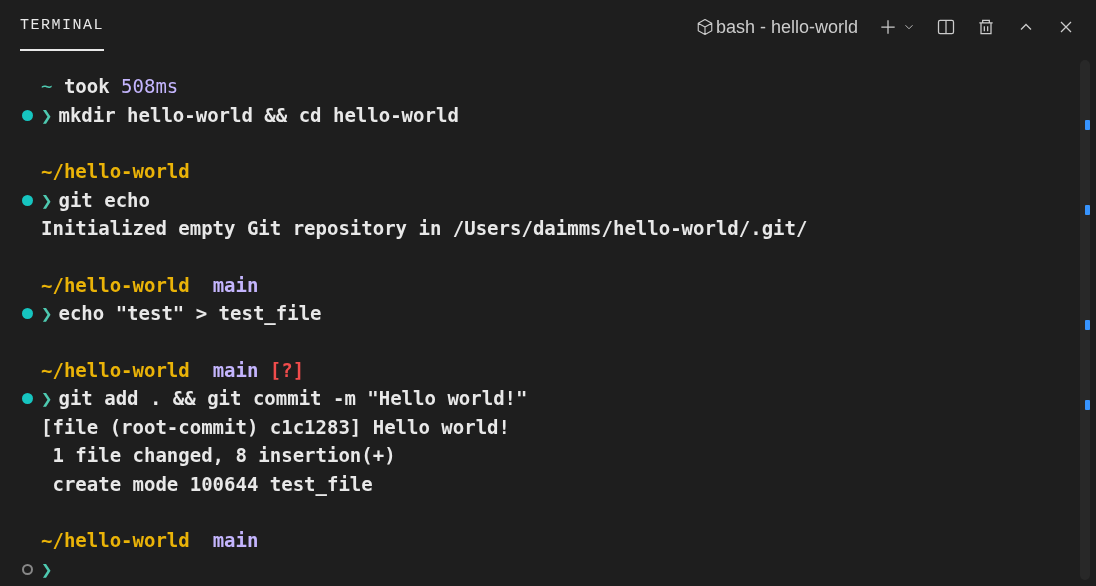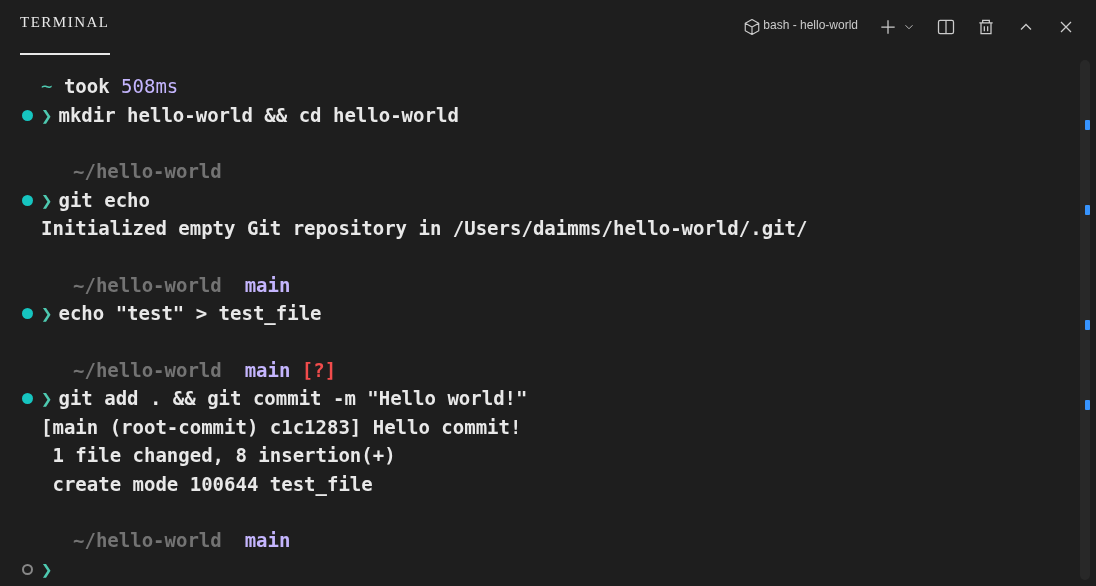--- a/index.html
+++ b/index.html
@@ -19,38 +19,39 @@
     }
     .header {
       display: flex;
       justify-content: space-between;
       align-items: center;
       height: 54px;
       padding: 0 20px;
     }
     .tab {
       color: #e8e8e8;
-      font-family: Liberation Serif, serif;
+      font-family: Liberation Mono, monospace;
       font-size: 15px;
       letter-spacing: 1.5px;
-      padding-bottom: 22px;
+      padding-bottom: 15px;
       border-bottom: 2px solid #e8e8e8;
       margin-top: 14px;
     }
     .header-right {
       display: flex;
       align-items: center;
       gap: 20px;
     }
     .shell-info {
       display: flex;
+      align-items: center;
       gap: 2px;
       color: #cccccc;
       font-family: -apple-system, BlinkMacSystemFont, 'Segoe UI', sans-serif;
-      font-size: 12px;
+      font-size: 18px;
     }
     .icon {
       display: inline-flex;
       align-items: center;
       justify-content: center;
       color: #cccccc;
       cursor: pointer;
     }
     .icon svg {
       width: 20px;
@@ -98,21 +99,21 @@
       background: transparent;
       border: 2px solid #888;
       width: 11px;
       height: 11px;
     }
     .indent {
       margin-left: 19px;
     }
     .cyan { color: #4ec9b0; }
     .yellow { color: #c4b5fd; }
-    .blue { color: #737373; font-weight: bold; margin-left: 32px; }
+    .blue { color: #eab308; font-weight: bold; }
     .red { color: #f14c4c; font-weight: bold; }
     .white { color: #e8e8e8; font-weight: bold; }
     .prompt-arrow {
       color: #4ec9b0;
       font-weight: bold;
       margin-right: 6px;
     }
     .branch-icon {
       color: #e5e510;
       font-weight: bold;
@@ -250,21 +251,21 @@
     <span class="red">[?]</span>
   </div>
 
   <div class="line">
     <span class="bullet bullet-cyan"></span>
     <span class="prompt-arrow">❯</span>
     <span class="white">git add . &amp;&amp; git commit -m "Hello world!"</span>
   </div>
 
   <div class="line indent">
-    <span class="white">[main (root-commit) c1c1283] Hello commit!</span>
+    <span class="white">[file (root-commit) c1c1283] Hello world!</span>
   </div>
   <div class="line indent">
     <span class="white"> 1 file changed, 8 insertion(+)</span>
   </div>
   <div class="line indent">
     <span class="white"> create mode 100644 test_file</span>
   </div>
 
   <div class="blank"></div>
 

